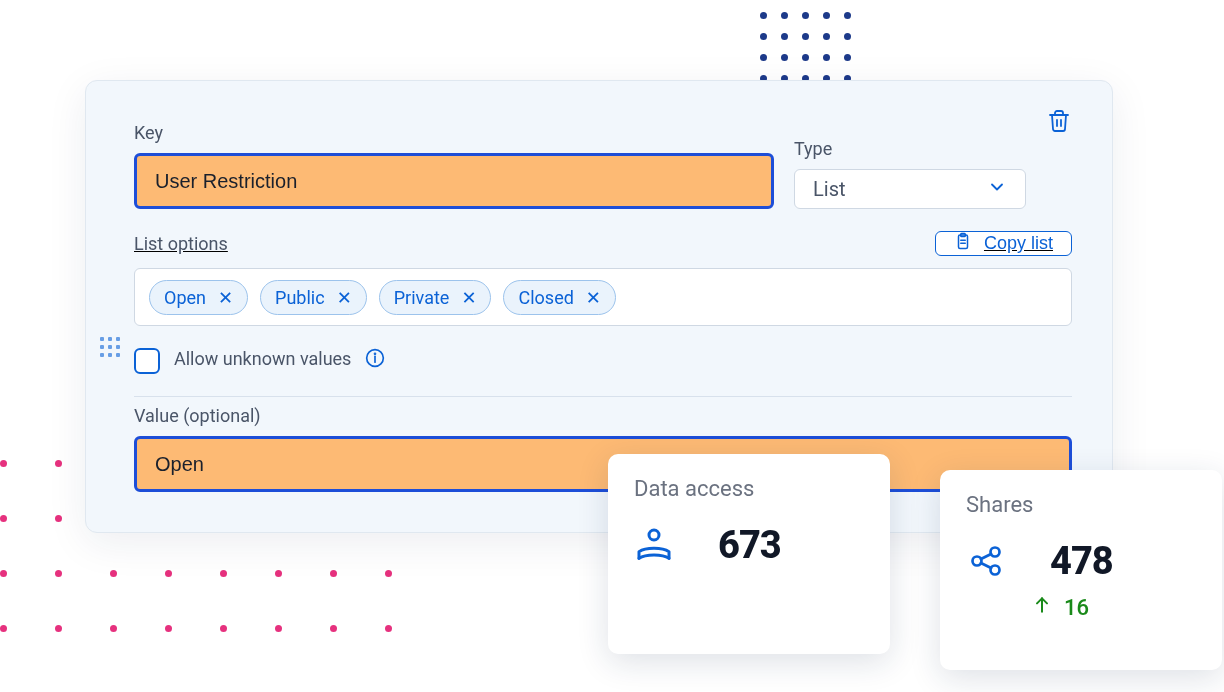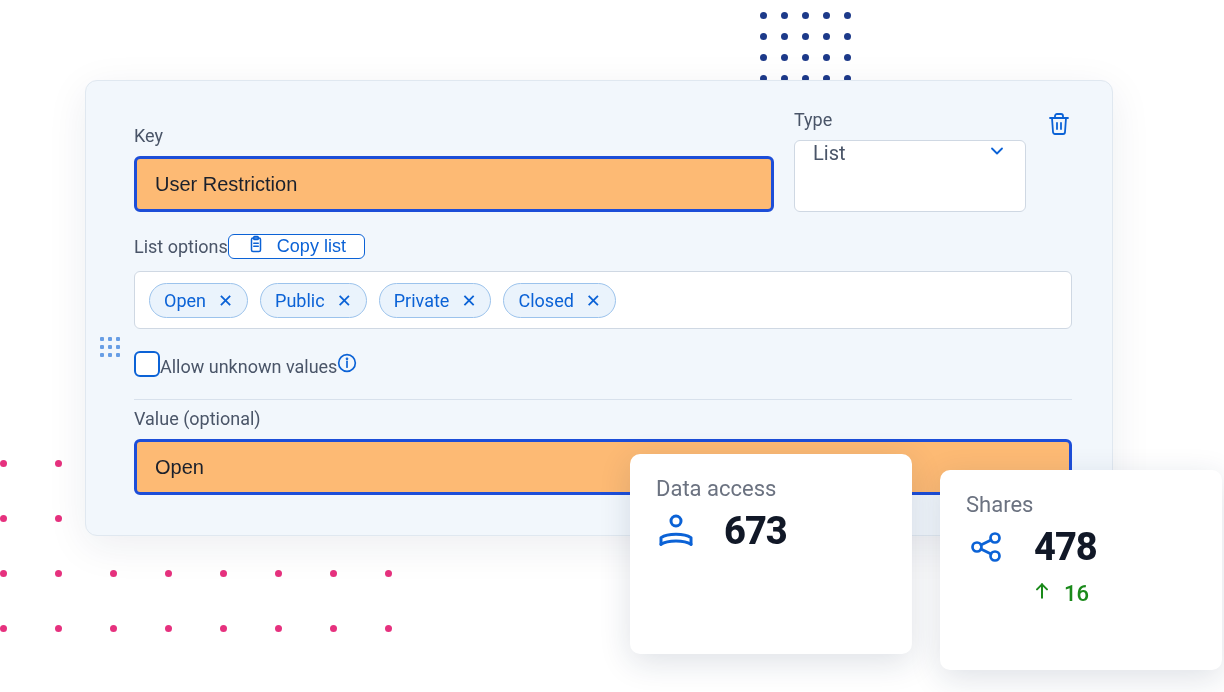--- a/index.html
+++ b/index.html
@@ -50,37 +50,37 @@
     border: 3px solid #1d4ed8;
     border-radius: 6px;
     background: #fdba74;
     font-size: 20px;
     color: #1a202c;
     outline: none;
     width: 100%;
   }
 
   .dropdown {
-    height: 72px;
+    height: 40px;
     width: 232px;
     border: 1px solid #cfd8e3;
     border-radius: 6px;
     background: #ffffff;
     padding: 0 18px;
     display: flex;
-    align-items: flex-start;
+    align-items: center;
     justify-content: space-between;
     font-size: 20px;
     color: #4a5568;
     cursor: pointer;
   }
 
   .trash-wrap { width: 26px; padding-bottom: 72px; display:flex; justify-content:center; }
 
-  .row2 { margin-top: 22px; display: flex; justify-content: flex-start; align-items: center; }
+  .row2 { margin-top: 22px; display: flex; justify-content: space-between; align-items: center; text-decoration: underline; }
   .copy-btn {
     border: 1.5px solid #0b62d6;
     color: #0b62d6;
     background: #ffffff;
     border-radius: 6px;
     height: 25px;
     padding: 0 18px;
     display: inline-flex;
     align-items: center;
     gap: 12px;
@@ -123,21 +123,22 @@
     grid-template-columns: repeat(3, 4px);
     grid-template-rows: repeat(3, 4px);
     gap: 4px;
     cursor: grab;
   }
   .drag-handle span { width:4px; height:4px; border-radius:1px; background:#0b62d6; opacity:.6; }
 
   .checkbox-row {
     margin-top: 22px;
     display: flex;
-    align-items: flex-end;
+    align-items: flex-start;
+    gap: 14px;
   }
   .cbox {
     width: 26px; height: 26px;
     border: 2px solid #0b62d6;
     border-radius: 6px;
     background: #ffffff;
     cursor: pointer;
     flex-shrink: 0;
   }
   .check-label { font-size: 18px; color: #4a5568; }
@@ -153,26 +154,26 @@
     width: 282px;
     height: 200px;
     background: #ffffff;
     border-radius: 10px;
     box-shadow: 0 8px 32px rgba(20,40,80,.14);
     padding: 22px 26px 18px 26px;
     display: flex;
     flex-direction: column;
   }
   .stat-title { font-size: 22px; color: #6b7280; font-weight: 400; }
-  .stat-body { margin-top: 8px; display: flex; align-items: center; gap: 28px; }
+  .stat-body { margin-top: 22px; display: flex; align-items: center; gap: 44px; }
   .stat-icon { width: 40px; height: 40px; display:flex; align-items:center; justify-content:center; }
   .stat-value { font-size: 38px; font-weight: 800; color: #111827; letter-spacing: -1px; }
   .stat-delta { margin-top: 12px; display: flex; align-items: center; gap: 12px; color: #1a8a1a; font-size: 22px; font-weight: 500; margin-left: 66px; }
 
-  .stat1 { top: 454px; left: 630px; }
+  .stat1 { top: 454px; left: 608px; }
   .stat2 { top: 470px; left: 940px; }
 
 </style>
 </head>
 <body>
 
 <div class="dots dots-navy">
   <span></span>
     <span></span>
     <span></span>

